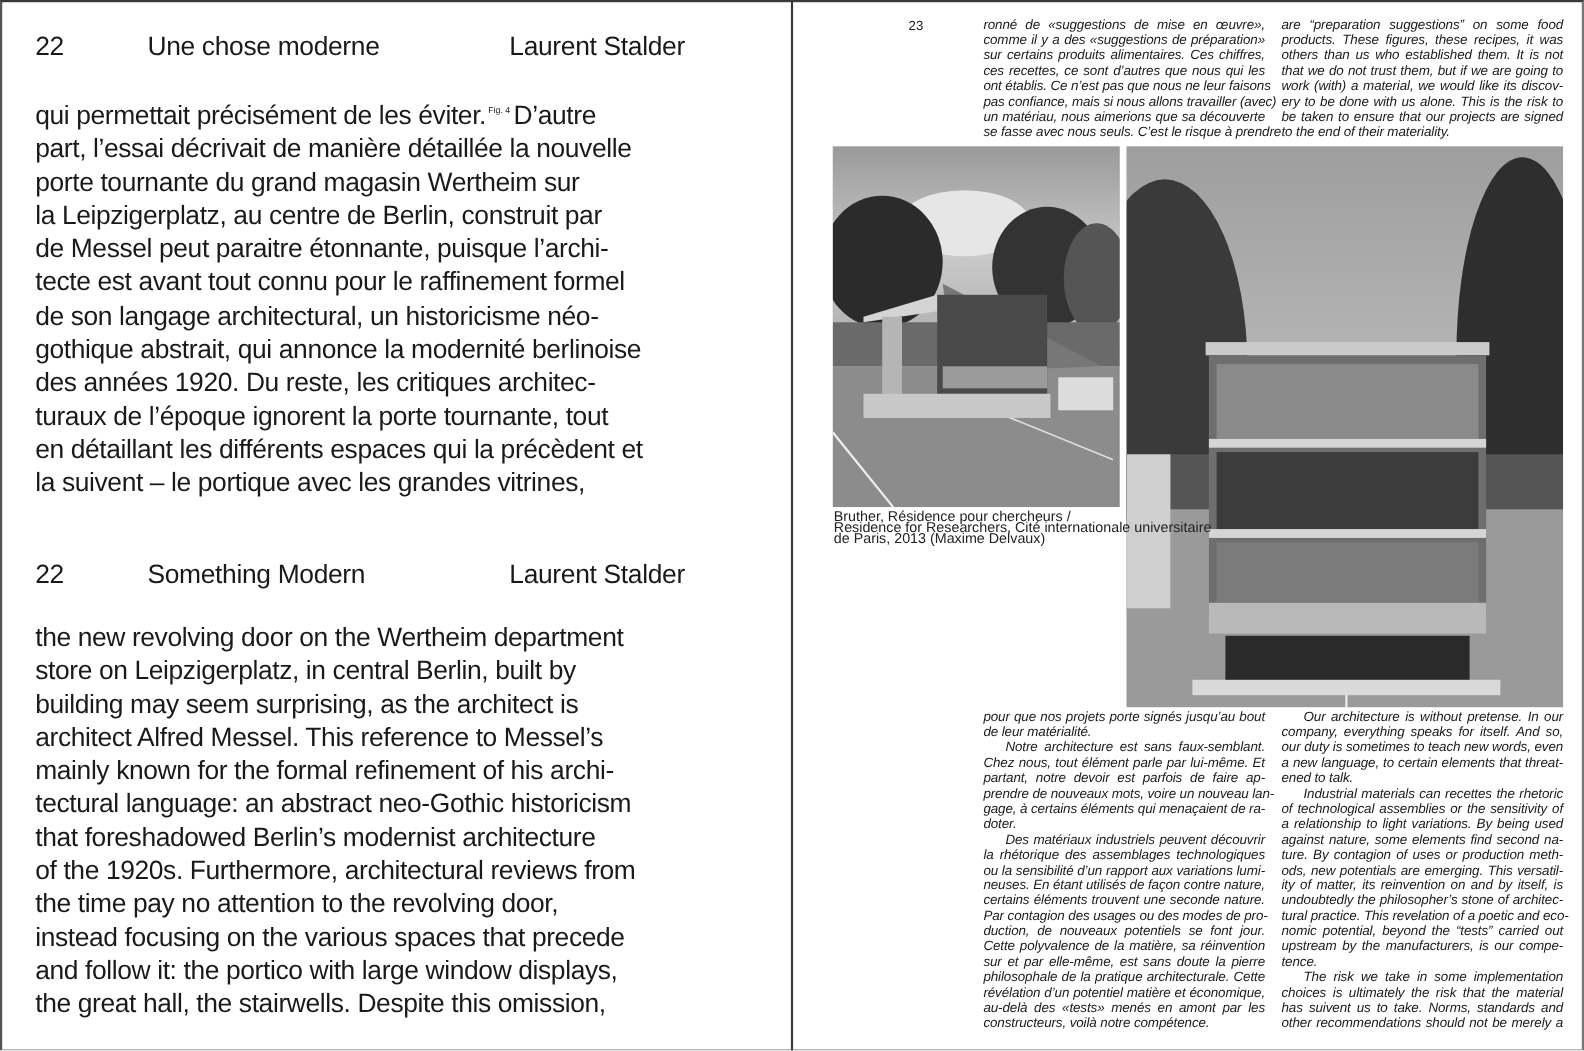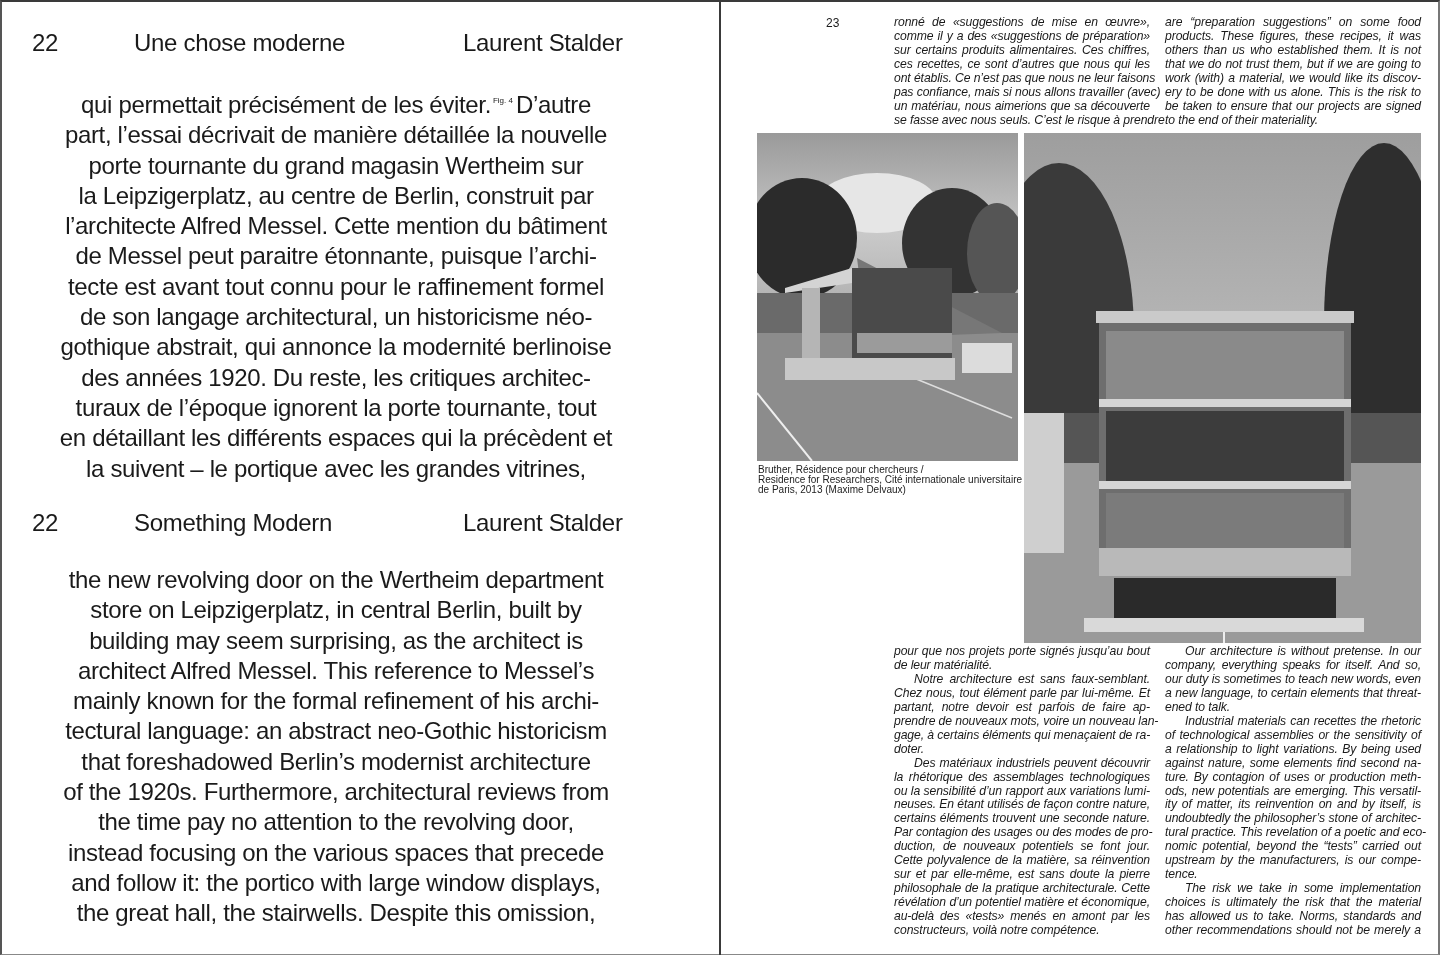--- a/index.html
+++ b/index.html
@@ -11,21 +11,21 @@
     .spread { position: absolute; inset: 0; border-top: 2px solid #3a3a3a; border-left: 2px solid #555; border-right: 2px solid #777; border-bottom: 1px solid #888; box-sizing: border-box; }
     .page-divider { position: absolute; left: 719px; top: 0; width: 2px; height: 955px; background: #3a3a3a; }
 
     
     .run-head { position: absolute; left: 32px; font-size: 24px; letter-spacing: -0.3px; line-height: 30px; white-space: nowrap; }
     .run-head .pnum { position: absolute; left: 0; }
     .run-head .title { position: absolute; left: 102px; }
     .run-head .author { position: absolute; left: 431px; }
     .head-fr { top: 28px; }
     .head-en { top: 508px; }
-    .big-text { position: absolute; left: 16px; width: 640px; font-size: 24px; line-height: 30.3px; letter-spacing: -0.35px; text-align: center; }
+    .big-text { position: absolute; left: 32px; width: 640px; font-size: 24px; line-height: 30.3px; letter-spacing: -0.35px; }
     .big-text .line { display: block; white-space: nowrap; }
     .body-fr { top: 86px; }
     .body-en { top: 565px; }
     .fig-ref { font-size: 8px; vertical-align: 10px; margin: 0 3px 0 2px; letter-spacing: 0; }
 
     
     .pnum-right { position: absolute; left: 826px; top: 16px; font-size: 12px; }
     .col { position: absolute; font-size: 12.2px; line-height: 13.95px; letter-spacing: -0.1px; font-style: italic; }
     .col .line { display: block; white-space: nowrap; text-align: justify; text-align-last: justify; }
     .col .line.last { text-align-last: left; }
@@ -33,42 +33,41 @@
     .col-fr-top { left: 894px; top: 16px; width: 256px; }
     .col-en-top { left: 1165px; top: 16px; width: 256px; }
     .col-fr-bot { left: 894px; top: 645px; width: 256px; }
     .col-en-bot { left: 1165px; top: 645px; width: 256px; }
 
     .photo { position: absolute; overflow: hidden; background: #bdbdbd; }
     .photo-1 { left: 757px; top: 133px; width: 261px; height: 328px; }
     .photo-2 { left: 1024px; top: 133px; width: 397px; height: 510px; }
     .photo svg { width: 100%; height: 100%; display: block; }
 
-    .caption { position: absolute; left: 758px; top: 465px; font-size: 10px; line-height: 10px; color: #222; }
+    .caption { position: absolute; left: 758px; top: 465px; font-size: 13px; line-height: 10px; color: #222; }
     .caption .line { display: block; white-space: nowrap; }
   </style>
 </head>
 <body>
 
 <div class="spread"></div>
 <div class="page-divider"></div>
 
 <div class="run-head head-fr">
   <span class="pnum">22</span>
   <span class="title">Une chose moderne</span>
   <span class="author">Laurent Stalder</span>
 </div>
 
 <div class="big-text body-fr">
   <span class="line"><span>qui permettait précisément de les éviter.</span><sup class="fig-ref">Fig. 4</sup><span>D’autre</span></span>
   <div id="fr-lines">
       <span class="line">part, l’essai décrivait de manière détaillée la nouvelle</span>
       <span class="line">porte tournante du grand magasin Wertheim sur</span>
       <span class="line">la Leipzigerplatz, au centre de Berlin, construit par</span>
-      <span class="line">l’architecte Alfred Messel. Cette mention du bâtiment</span>
       <span class="line">de Messel peut paraitre étonnante, puisque l’archi-</span>
       <span class="line">tecte est avant tout connu pour le raffinement formel</span>
       <span class="line">de son langage architectural, un historicisme néo-</span>
       <span class="line">gothique abstrait, qui annonce la modernité berlinoise</span>
       <span class="line">des années 1920. Du reste, les critiques architec-</span>
       <span class="line">turaux de l’époque ignorent la porte tournante, tout</span>
       <span class="line">en détaillant les différents espaces qui la précèdent et</span>
       <span class="line">la suivent – le portique avec les grandes vitrines,</span>
     </div>
 </div>
@@ -217,15 +216,15 @@
     <span class="line">ture. By contagion of uses or production meth-</span>
     <span class="line">ods, new potentials are emerging. This versatil-</span>
     <span class="line">ity of matter, its reinvention on and by itself, is</span>
     <span class="line">undoubtedly the philosopher’s stone of architec-</span>
     <span class="line">tural practice. This revelation of a poetic and eco-</span>
     <span class="line">nomic potential, beyond the “tests” carried out</span>
     <span class="line">upstream by the manufacturers, is our compe-</span>
     <span class="line last">tence.</span>
     <span class="line indent">The risk we take in some implementation</span>
     <span class="line">choices is ultimately the risk that the material</span>
-    <span class="line">has allowed us to take. Norms, standards and</span>
+    <span class="line">has suivent us to take. Norms, standards and</span>
     <span class="line">other recommendations should not be merely a</span>
   </div>
 
 </body></html>

